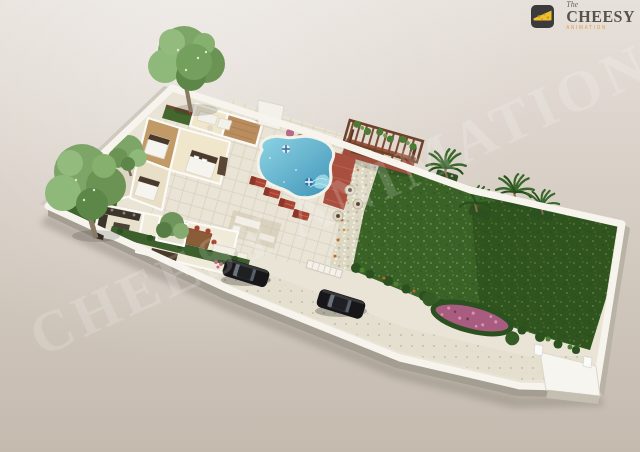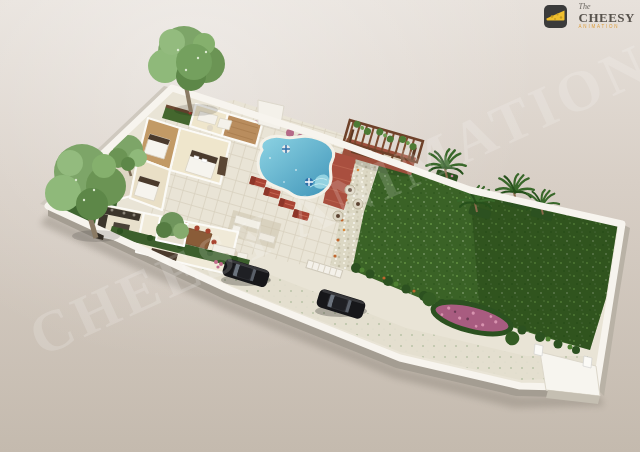--- a/index.html
+++ b/index.html
@@ -22,21 +22,21 @@
   .logo{
     position:absolute;top:3px;right:5px;display:flex;align-items:center;gap:12px;
     height:26px;
   }
   .logo-icon{
     width:23px;height:23px;border-radius:5px;background:#3b3b3b;
     display:flex;align-items:center;justify-content:center;flex:0 0 auto;
   }
   .logo-text{display:flex;flex-direction:column;line-height:1;}
   .logo-the{font-family:"Liberation Serif",serif;font-style:italic;font-size:8px;color:#6a655f;margin-bottom:0px;}
-  .logo-name{font-family:"Liberation Serif",serif;font-weight:bold;font-size:13px;letter-spacing:.5px;color:#57524c;}
+  .logo-name{font-family:"Liberation Serif",serif;font-weight:bold;font-size:16px;letter-spacing:.5px;color:#57524c;}
   .logo-sub{font-size:4.5px;letter-spacing:1.8px;color:#dc9c3a;margin-top:1px;}
 </style>
 </head>
 <body>
 
 <div class="stage">
 <svg width="640" height="452" viewBox="0 0 640 452">
   <defs>
     <pattern id="lawnTex" width="13" height="13" patternUnits="userSpaceOnUse">
       <rect width="13" height="13" fill="#3a6226"></rect>

